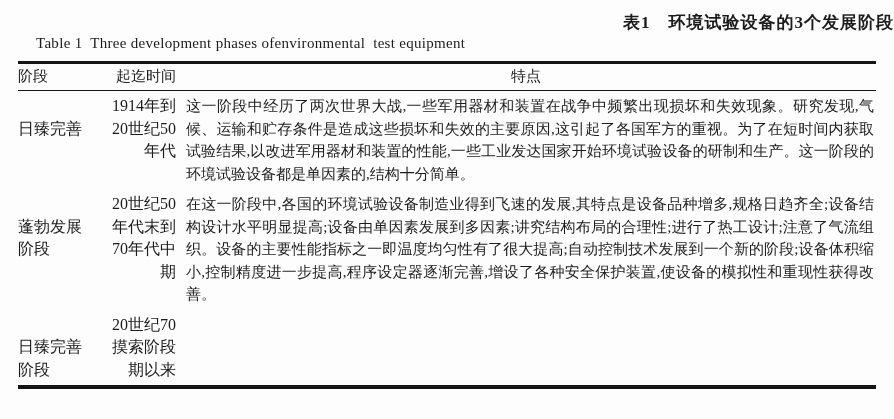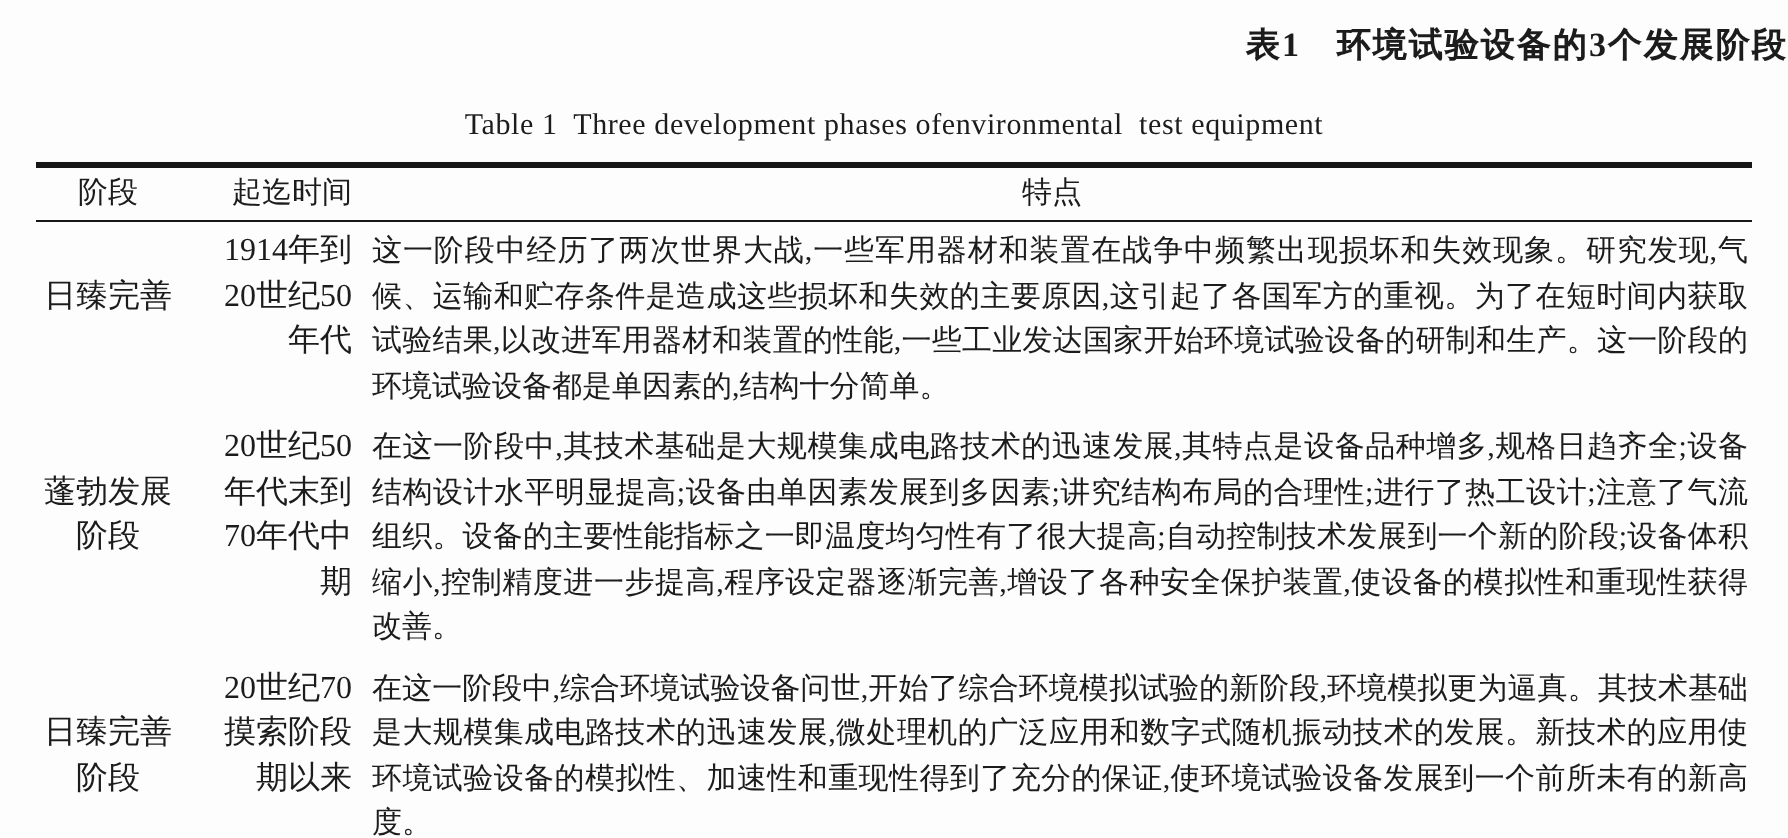--- a/index.html
+++ b/index.html
@@ -18,25 +18,26 @@
     padding-top: 11px;
   }
   .title-zh {
     text-align: right;
     font-weight: bold;
     font-size: 17px;
     letter-spacing: 1px;
     white-space: pre;
   }
   .title-en {
-    text-align: center;
+    text-align: left;
     font-size: 15px;
-    margin-top: 21px;
+    margin-top: 1px;
     white-space: pre;
     letter-spacing: 0.3px;
+    padding-left: 36px;
   }
   .tbl {
     width: 858px;
     margin: 9px auto 0 auto;
     border-top: 3px solid #161616;
     border-bottom: 4px solid #161616;
   }
   .hdr-row {
     display: flex;
     align-items: center;
@@ -44,21 +45,20 @@
     padding: 3px 0 4px 0;
     font-size: 15px;
   }
   .body-row {
     display: flex;
     padding: 4px 0 4px 0;
   }
   .col-phase {
     width: 72px;
     flex: 0 0 72px;
-    text-align: center;
   }
   .col-period {
     width: 86px;
     flex: 0 0 86px;
     text-align: right;
   }
   .col-features {
     flex: 1 1 auto;
     min-width: 0;
   }
@@ -107,26 +107,25 @@
       <div class="col-features cell-features">这一阶段中经历了两次世界大战,一些军用器材和装置在战争中频繁出现损坏和失效现象。研究发现,气候、运输和贮存条件是造成这些损坏和失效的主要原因,这引起了各国军方的重视。为了在短时间内获取试验结果,以改进军用器材和装置的性能,一些工业发达国家开始环境试验设备的研制和生产。这一阶段的环境试验设备都是单因素的,结构十分简单。</div>
     </div>
 
     <div class="body-row">
       <div class="col-phase cell-phase">蓬勃发展
 阶段</div>
       <div class="col-period cell-period">20世纪50
 年代末到
 70年代中
 期</div>
-      <div class="col-features cell-features">在这一阶段中,其技术基础是大规模集成电路技术的迅速发展,其特点是设备品种增多,规格日趋齐全;设备结构设计水平明显提高;设备由单因素发展到多因素;讲究结构布局的合理性;进行了热工设计;注意了气流组织。设备的主要性能指标之一即温度均匀性有了很大提高;自动控制技术发展到一个新的阶段;设备体积缩小,控制精度进一步提高,程序设定器逐渐完善,增设了各种安全保护装置,使设备的模拟性和重现性获得改善。</div>
+      <div class="col-features cell-features">在这一阶段中,各国的环境试验设备制造业得到飞速的发展,其特点是设备品种增多,规格日趋齐全;设备结构设计水平明显提高;设备由单因素发展到多因素;讲究结构布局的合理性;进行了热工设计;注意了气流组织。设备的主要性能指标之一即温度均匀性有了很大提高;自动控制技术发展到一个新的阶段;设备体积缩小,控制精度进一步提高,程序设定器逐渐完善,增设了各种安全保护装置,使设备的模拟性和重现性获得改善。</div>
     </div>
 
     <div class="body-row">
       <div class="col-phase cell-phase">日臻完善
 阶段</div>
       <div class="col-period cell-period">20世纪70
 摸索阶段
 期以来</div>
-      <div class="col-features cell-features">在这一阶段中,综合环境试验设备问世,开始了综合环境模拟试验的新阶段,环境模拟更为逼真。其技术基础是大规模集成电路技术的迅速发展,微处理机的广泛应用和数字式随机振动技术的发展。新技术的应用使环境试验设备的模拟性、加速性和重现性得到了充分的保证,使环境试验设备发展到一个前所未有的新高度。</div>
     </div>
 
   </div>
 </div>
 
 </body></html>

